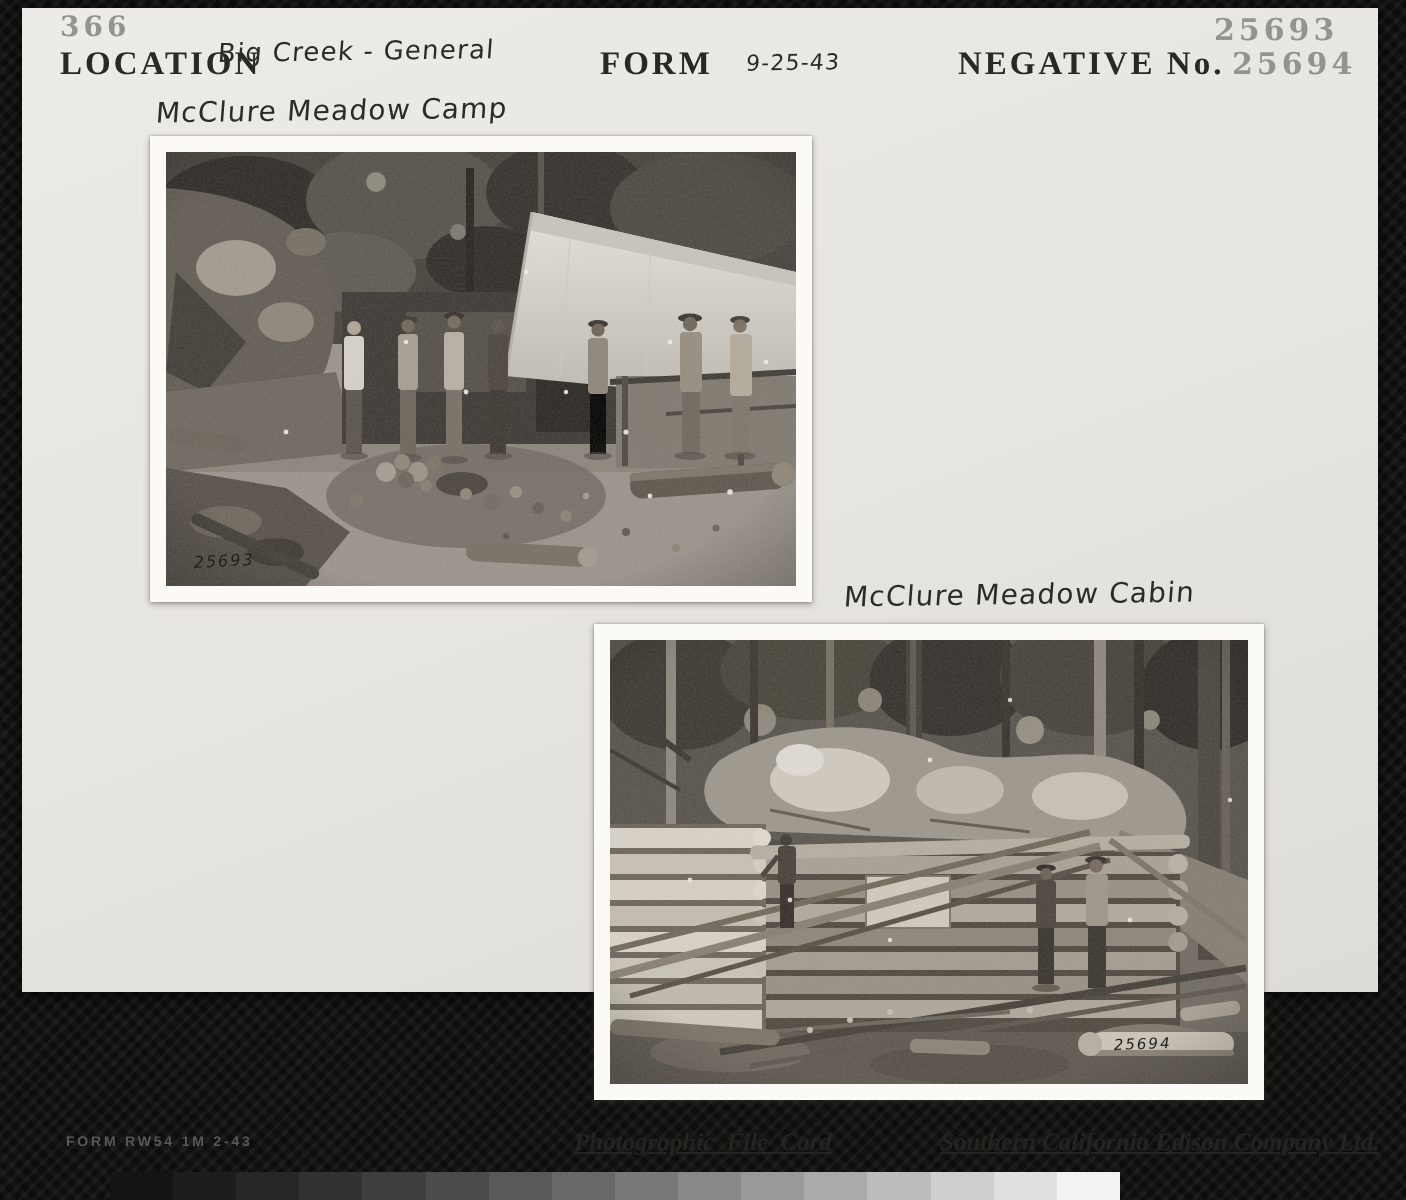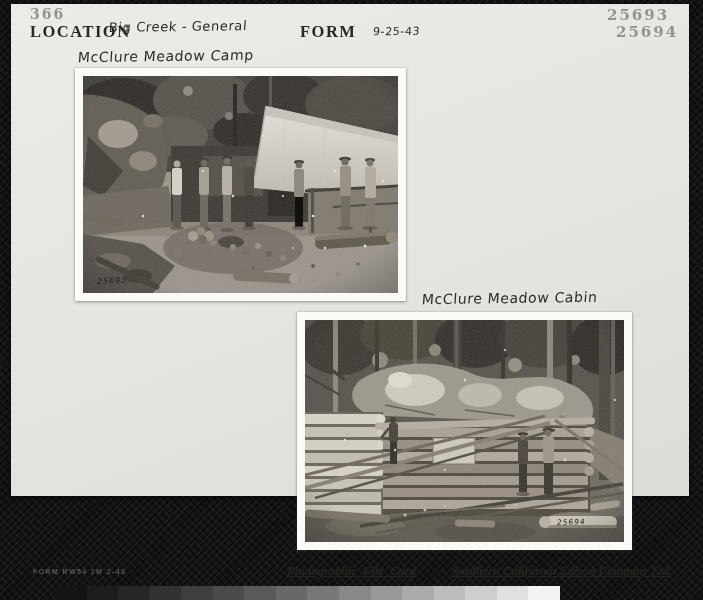--- a/index.html
+++ b/index.html
@@ -59,20 +59,21 @@
   <div class="card">
 
     <div class="stamp" style="left:19px;top:2px;font-size:14px;">366</div>
 
     <div class="plabel" style="left:19px;top:18px;">LOCATION</div>
     <div class="hand" style="left:98px;top:15px;font-size:13px;">Big Creek - General</div>
 
     <div class="plabel" style="left:289px;top:18px;">FORM</div>
     <div class="hand" style="left:362px;top:21px;font-size:11px;">9-25-43</div>
 
+    <div class="plabel" style="left:468px;top:18px;">NEGATIVE No.</div>
     <div class="stamp" style="left:596px;top:2px;font-size:15px;">25693</div>
     <div class="stamp" style="left:605px;top:19px;font-size:15px;">25694</div>
 
     <div class="hand photo-caption" style="left:67px;top:44px;">McClure Meadow Camp</div>
 
     <div class="photo" style="left:64px;top:64px;">
       <svg width="315" height="217" viewBox="0 0 315 217" preserveAspectRatio="none">
         <defs>
           <linearGradient id="p1tent" x1="0" y1="0" x2="0" y2="1">
             <stop offset="0" stop-color="#e5e2db"></stop>
@@ -397,18 +398,18 @@
 
         <rect x="0" y="0" width="319" height="222" fill="url(#p2vig)"></rect>
         <rect x="0" y="0" width="319" height="222" filter="url(#p2grain)" opacity="0.4"></rect>
 
         <text x="252" y="205" font-size="7.5" fill="#201e1b" letter-spacing="1" font-family="DejaVu Sans, sans-serif" font-style="italic" transform="rotate(-2 252 205)">25694</text>
       </svg>
     </div>
 
     <div class="formno" style="left:22px;top:564px;">FORM RW54 1M 2-43</div>
     <div class="fitalic" style="left:276px;top:560px;word-spacing:3px;">Photographic File Card</div>
-    <div class="fitalic" style="left:441px;top:560px;">Southern California Edison Company Ltd.</div>
+    <div class="fitalic" style="left:459px;top:560px;">Southern California Edison Company Ltd.</div>
   </div>
 
   <div class="wedge"></div>
 
 </div>
 
 </body></html>

